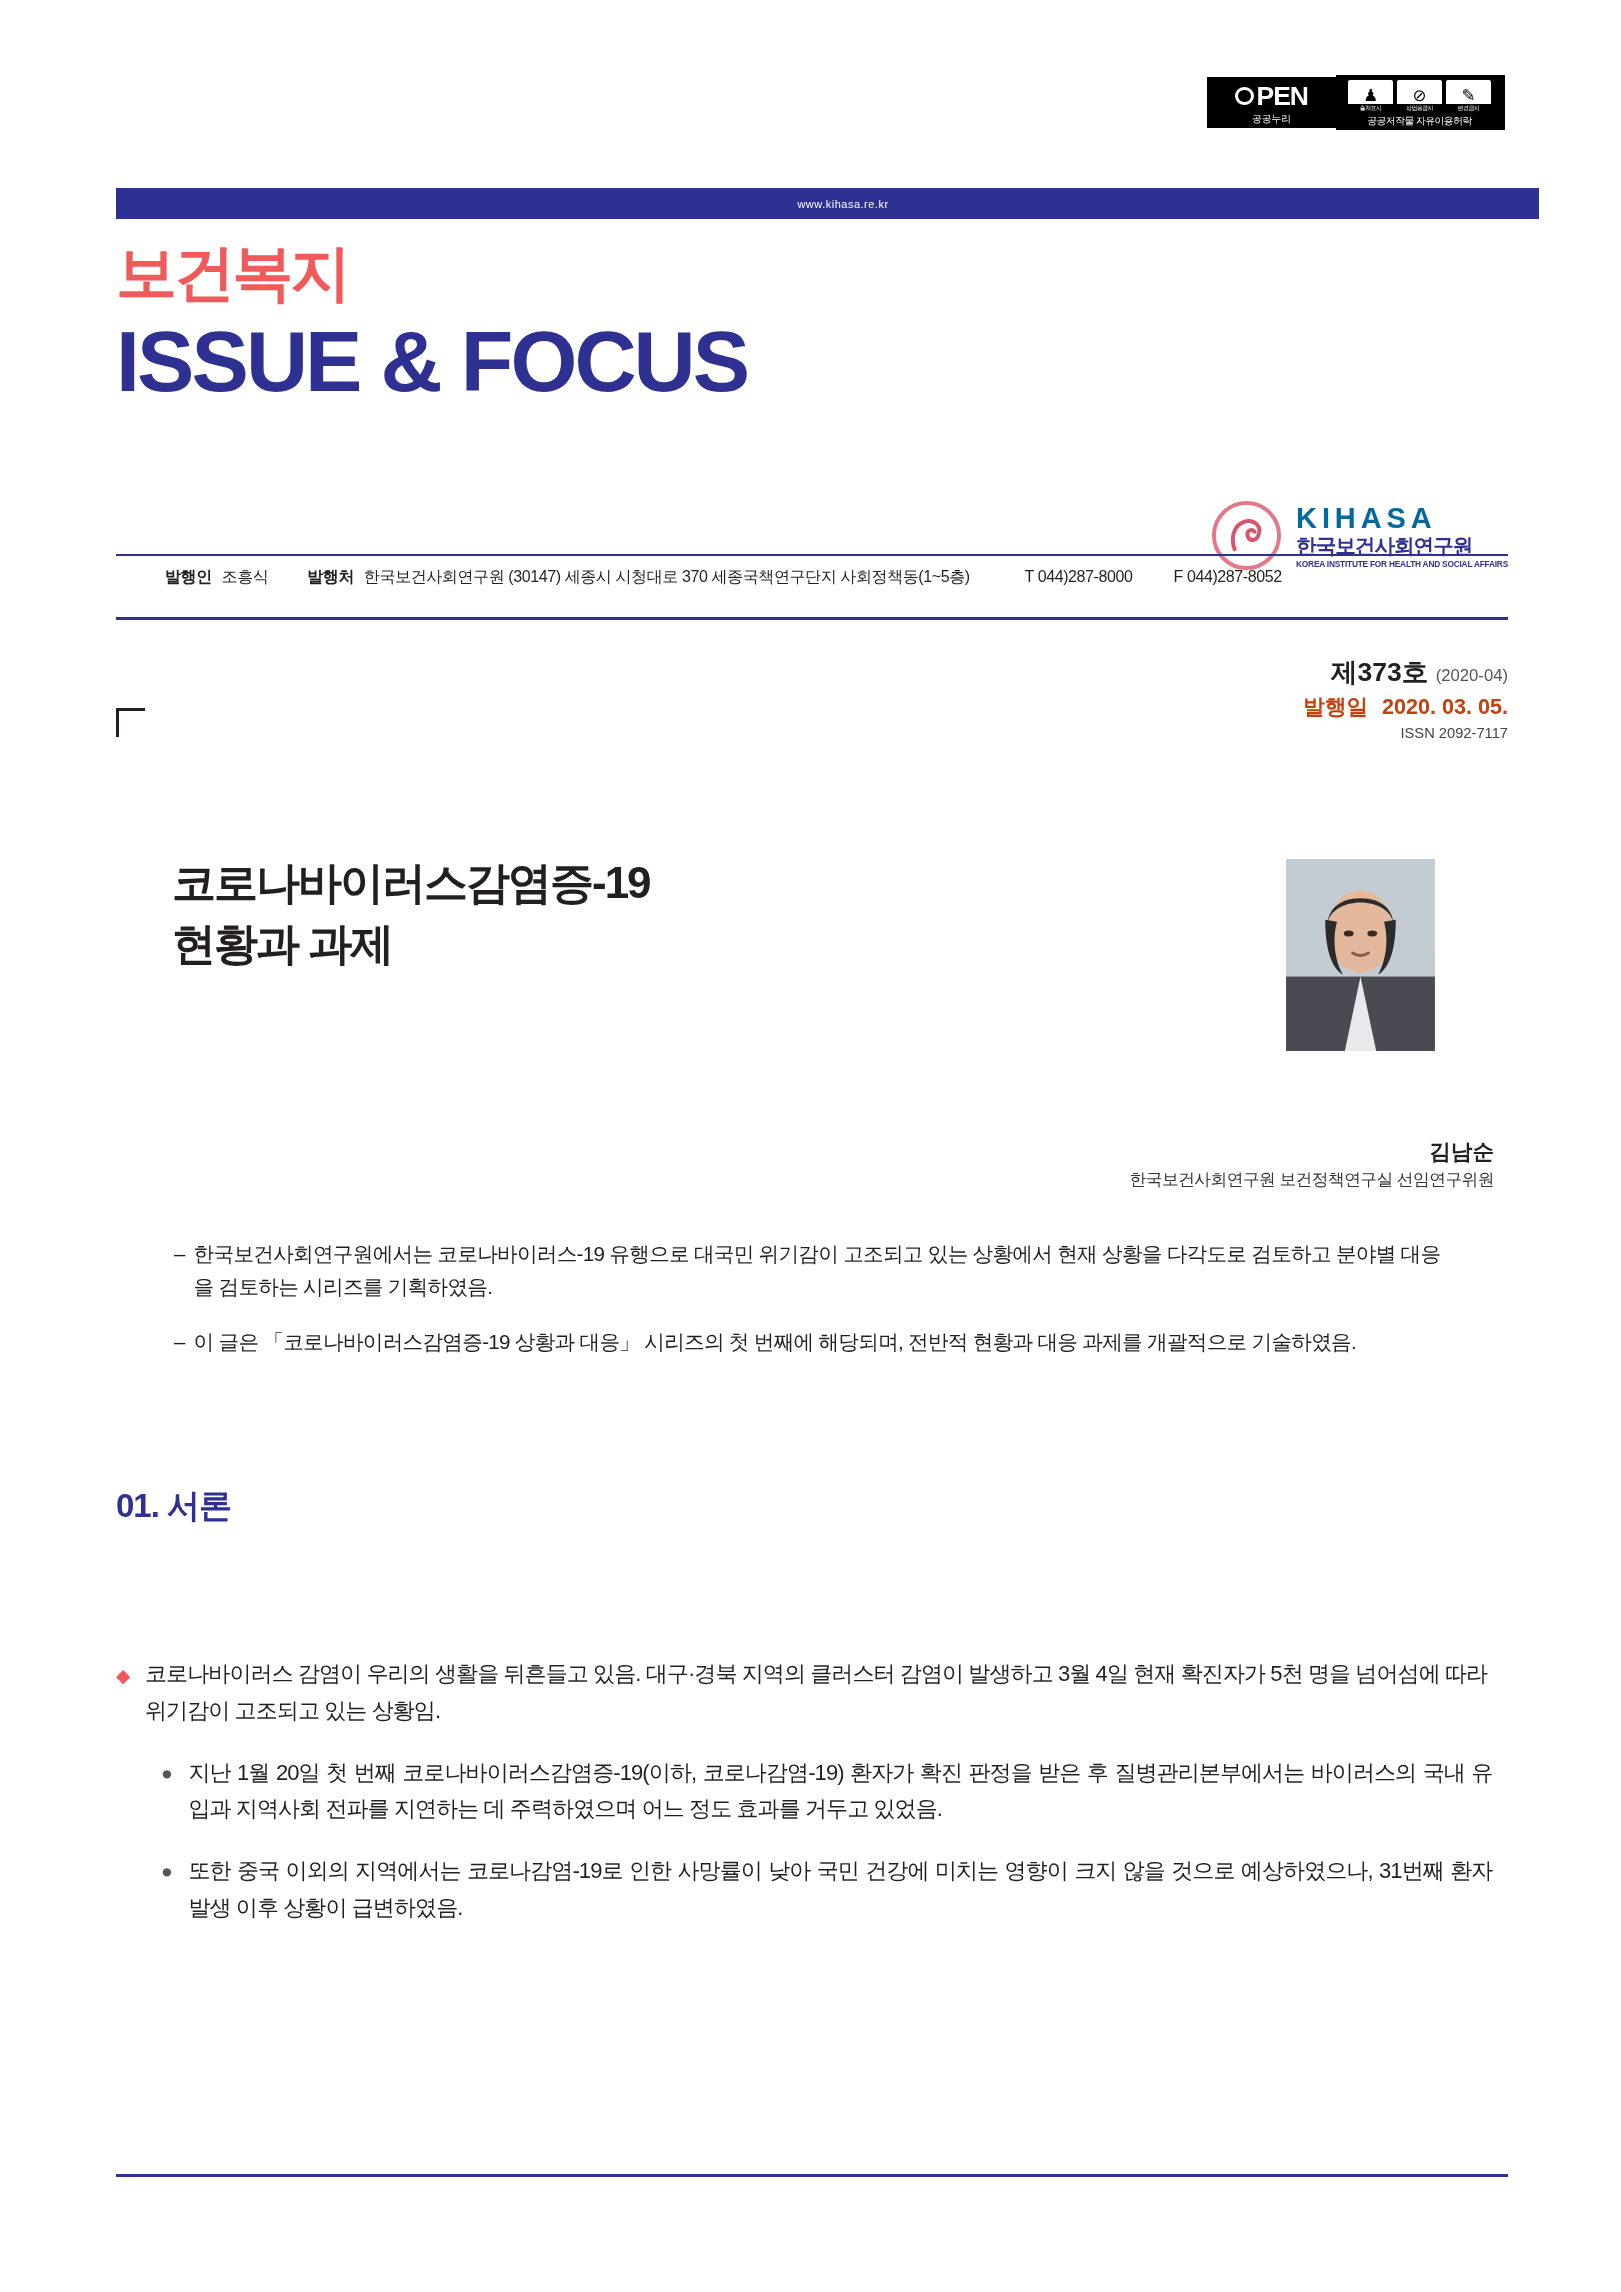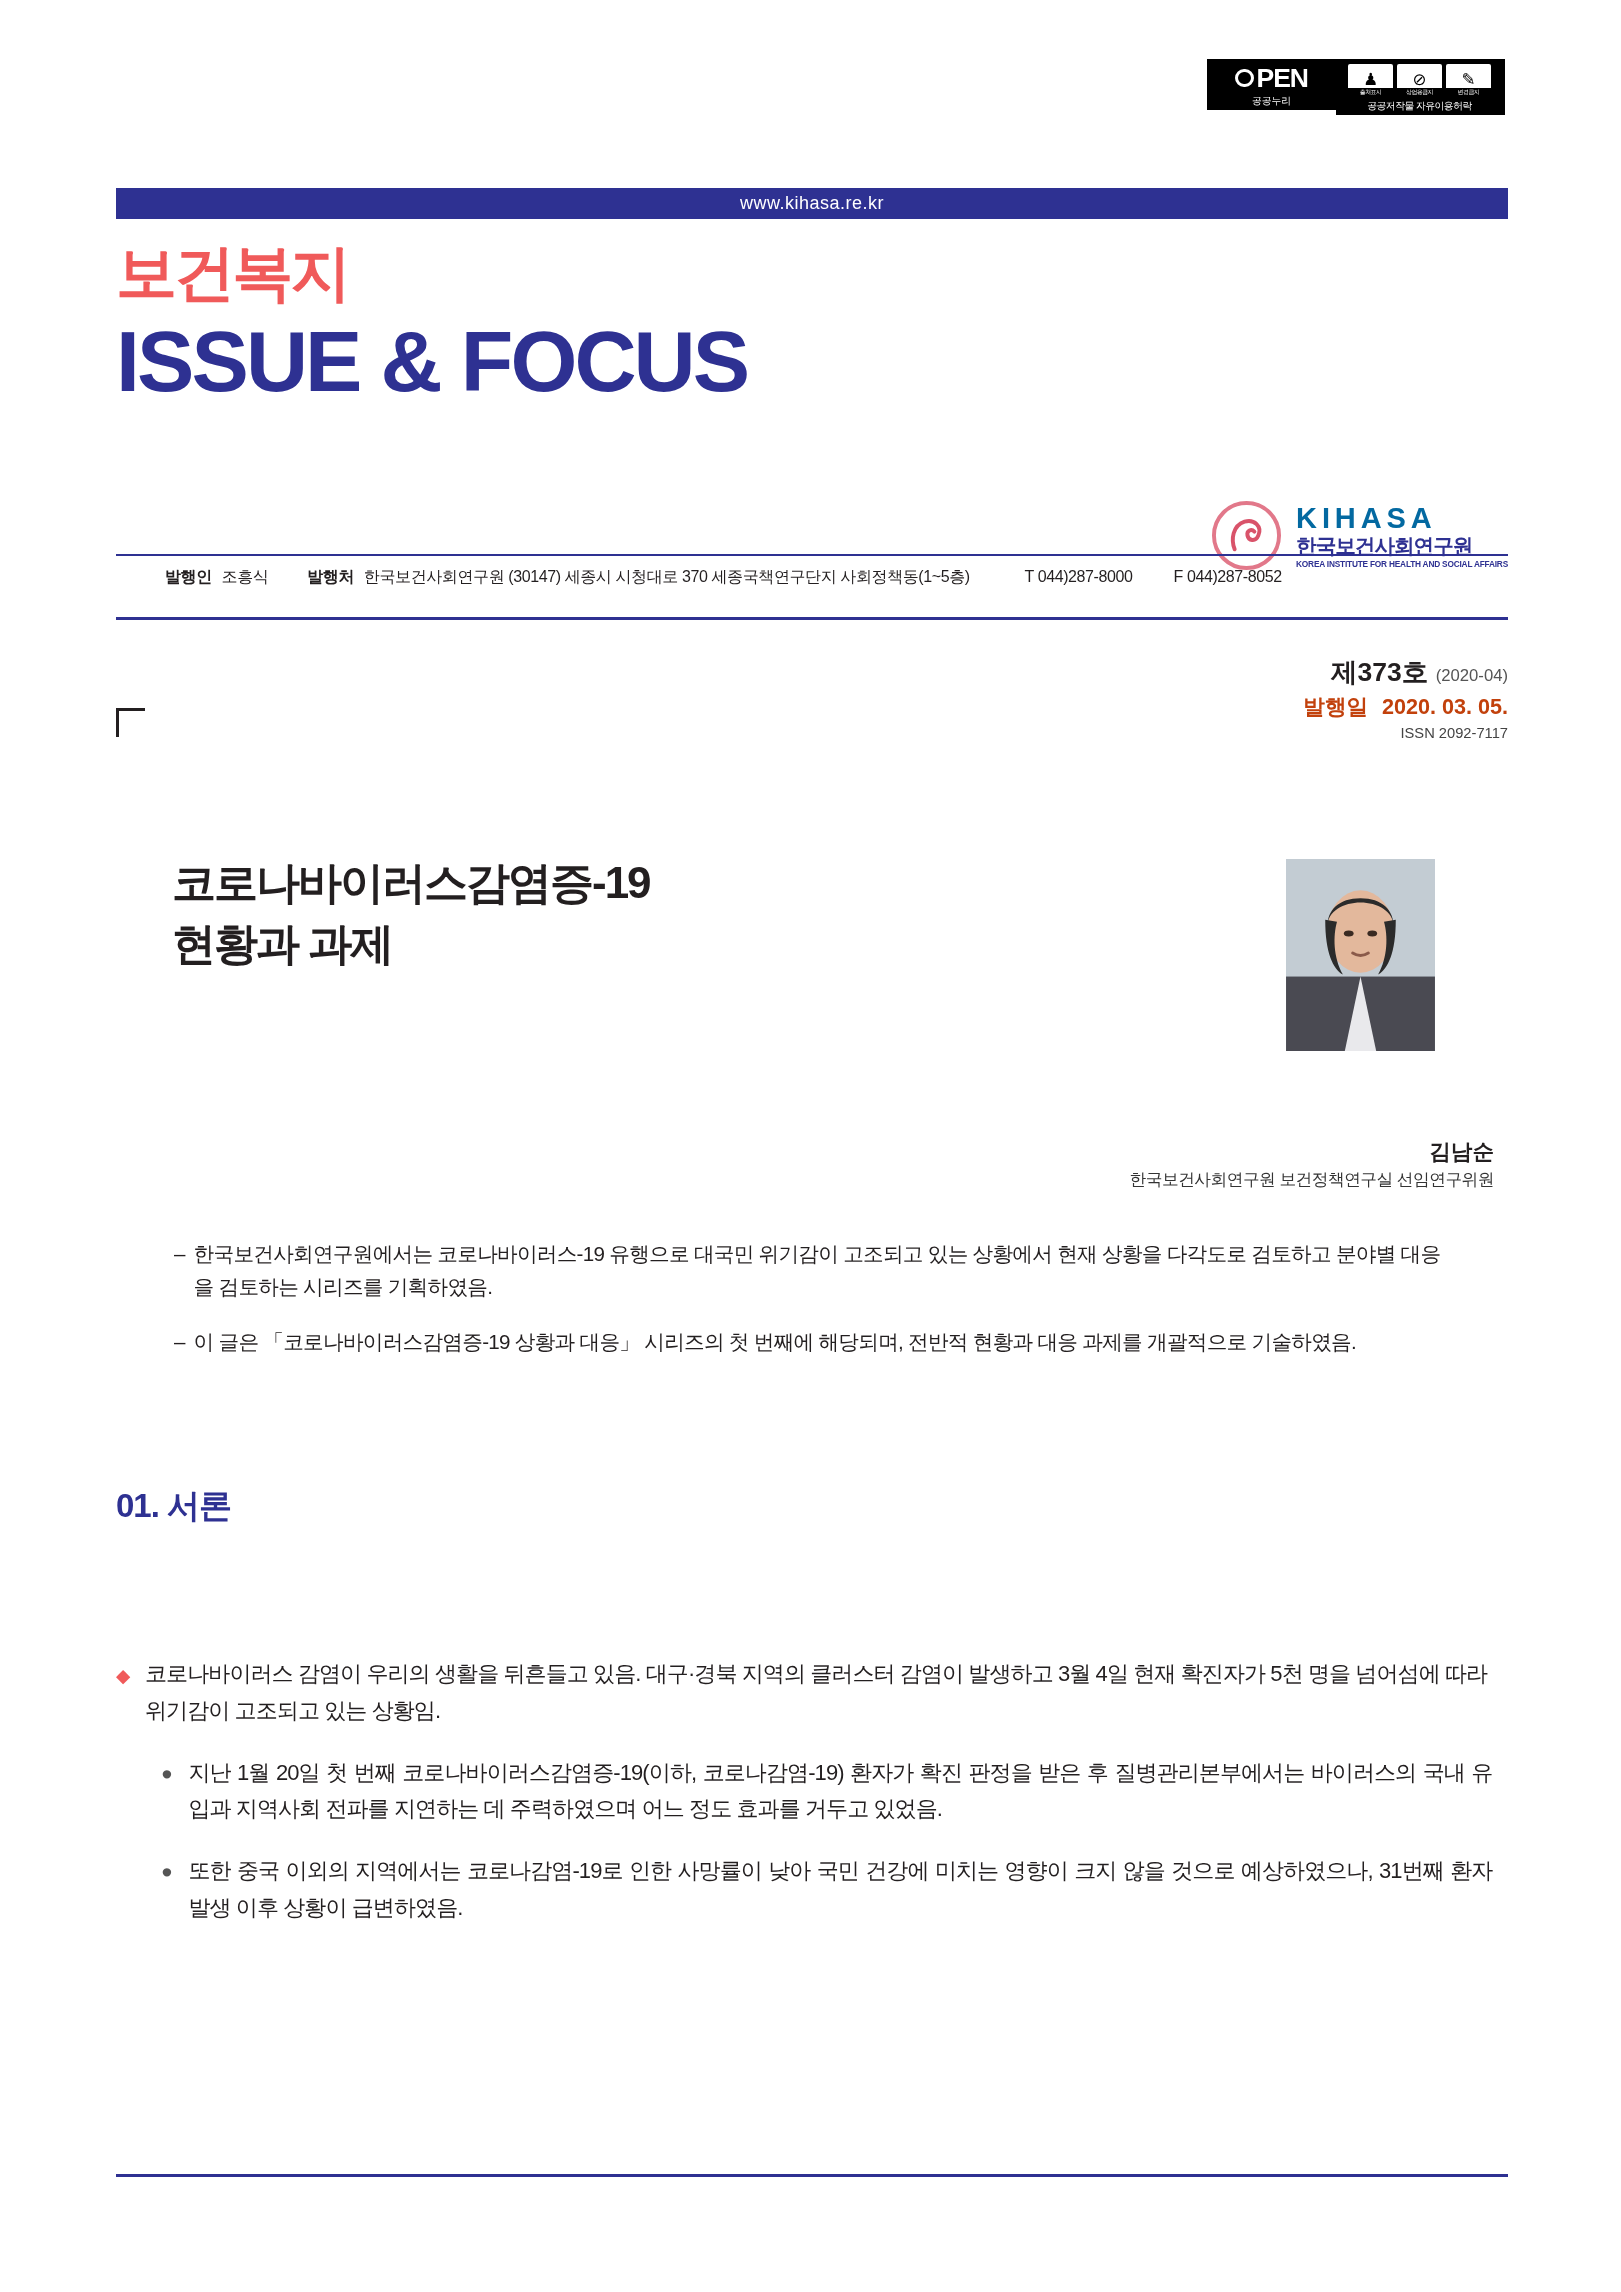--- a/index.html
+++ b/index.html
@@ -21,21 +21,21 @@
     height: 2293px;
     box-sizing: border-box;
   }
 
   
   .kogl {
     position: absolute;
     top: 59px;
     right: 116px;
     display: flex;
-    align-items: flex-start;
+    align-items: center;
     height: 87px;
   }
   .kogl-open {
     width: 129px;
     background: #000;
     color: #fff;
     display: flex;
     flex-direction: column;
     align-items: center;
     justify-content: center;
@@ -116,25 +116,26 @@
 
   
   .urlbar {
     position: absolute;
     top: 188px;
     left: 116px;
     width: 1392px;
     height: 31px;
     background: #2e3192;
     color: #ffffff;
-    font-size: 18px;
+    font-size: 11px;
     letter-spacing: 0.5px;
     display: flex;
     align-items: center;
     justify-content: center;
+    padding-left: 31px;
   }
 
   
   .masthead {
     position: absolute;
     top: 243px;
     left: 116px;
     width: 1392px;
   }
   .brand-ko {

